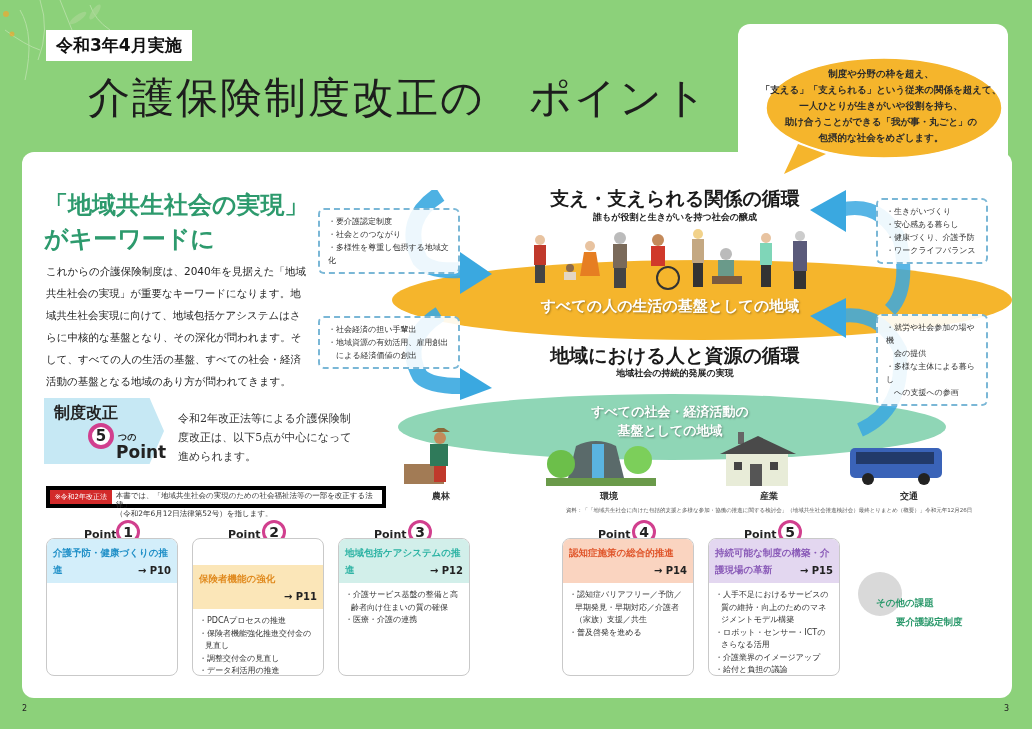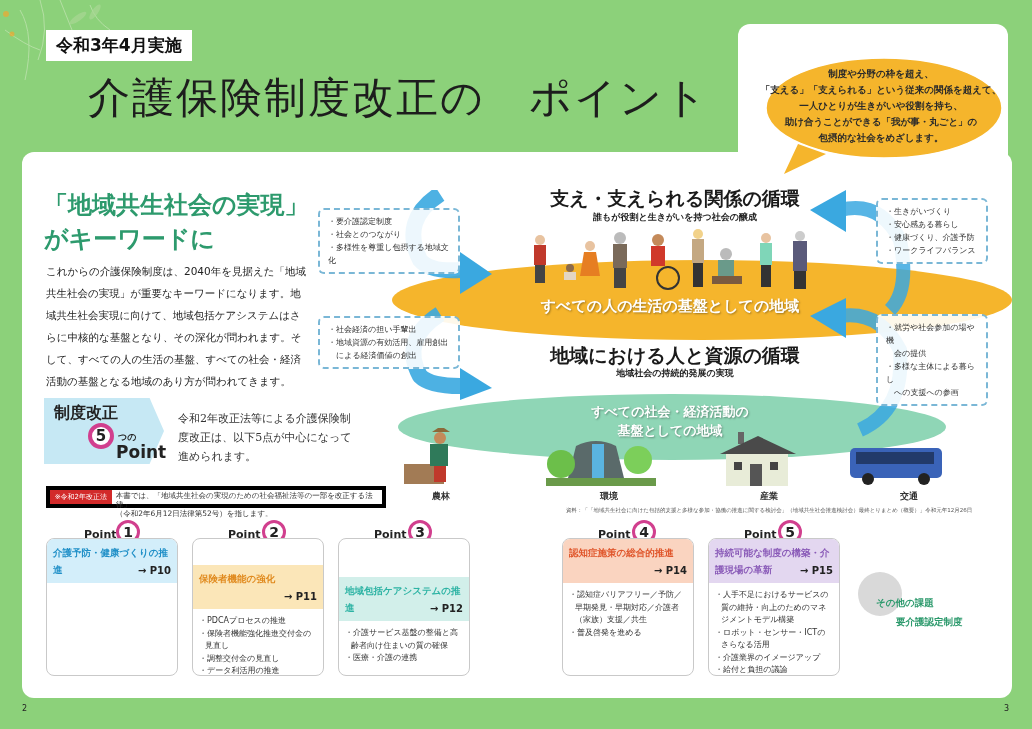--- a/index.html
+++ b/index.html
@@ -264,21 +264,21 @@
     <div>・PDCAプロセスの推進</div>
     <div>・保険者機能強化推進交付金の見直し</div>
     <div>・調整交付金の見直し</div>
     <div>・データ利活用の推進</div>
   </div>
 </div>
 
 <div class="point-label" style="left:374px;">Point</div>
 <div class="point-pin" style="left:408px;">3</div>
 <div class="point-card" style="left:338px;">
-  <div class="point-head" style="background:#d2efea;color:#2db3a4;margin-top:38px;">
+  <div class="point-head" style="background:#d2efea;color:#2db3a4;">
     <span>地域包括ケアシステムの推進</span>
     <span class="point-page">→ P12</span>
   </div>
   <div class="point-items">
     <div>・介護サービス基盤の整備と高齢者向け住まいの質の確保</div>
     <div>・医療・介護の連携</div>
   </div>
 </div>
 
 <div class="point-label" style="left:598px;">Point</div>

